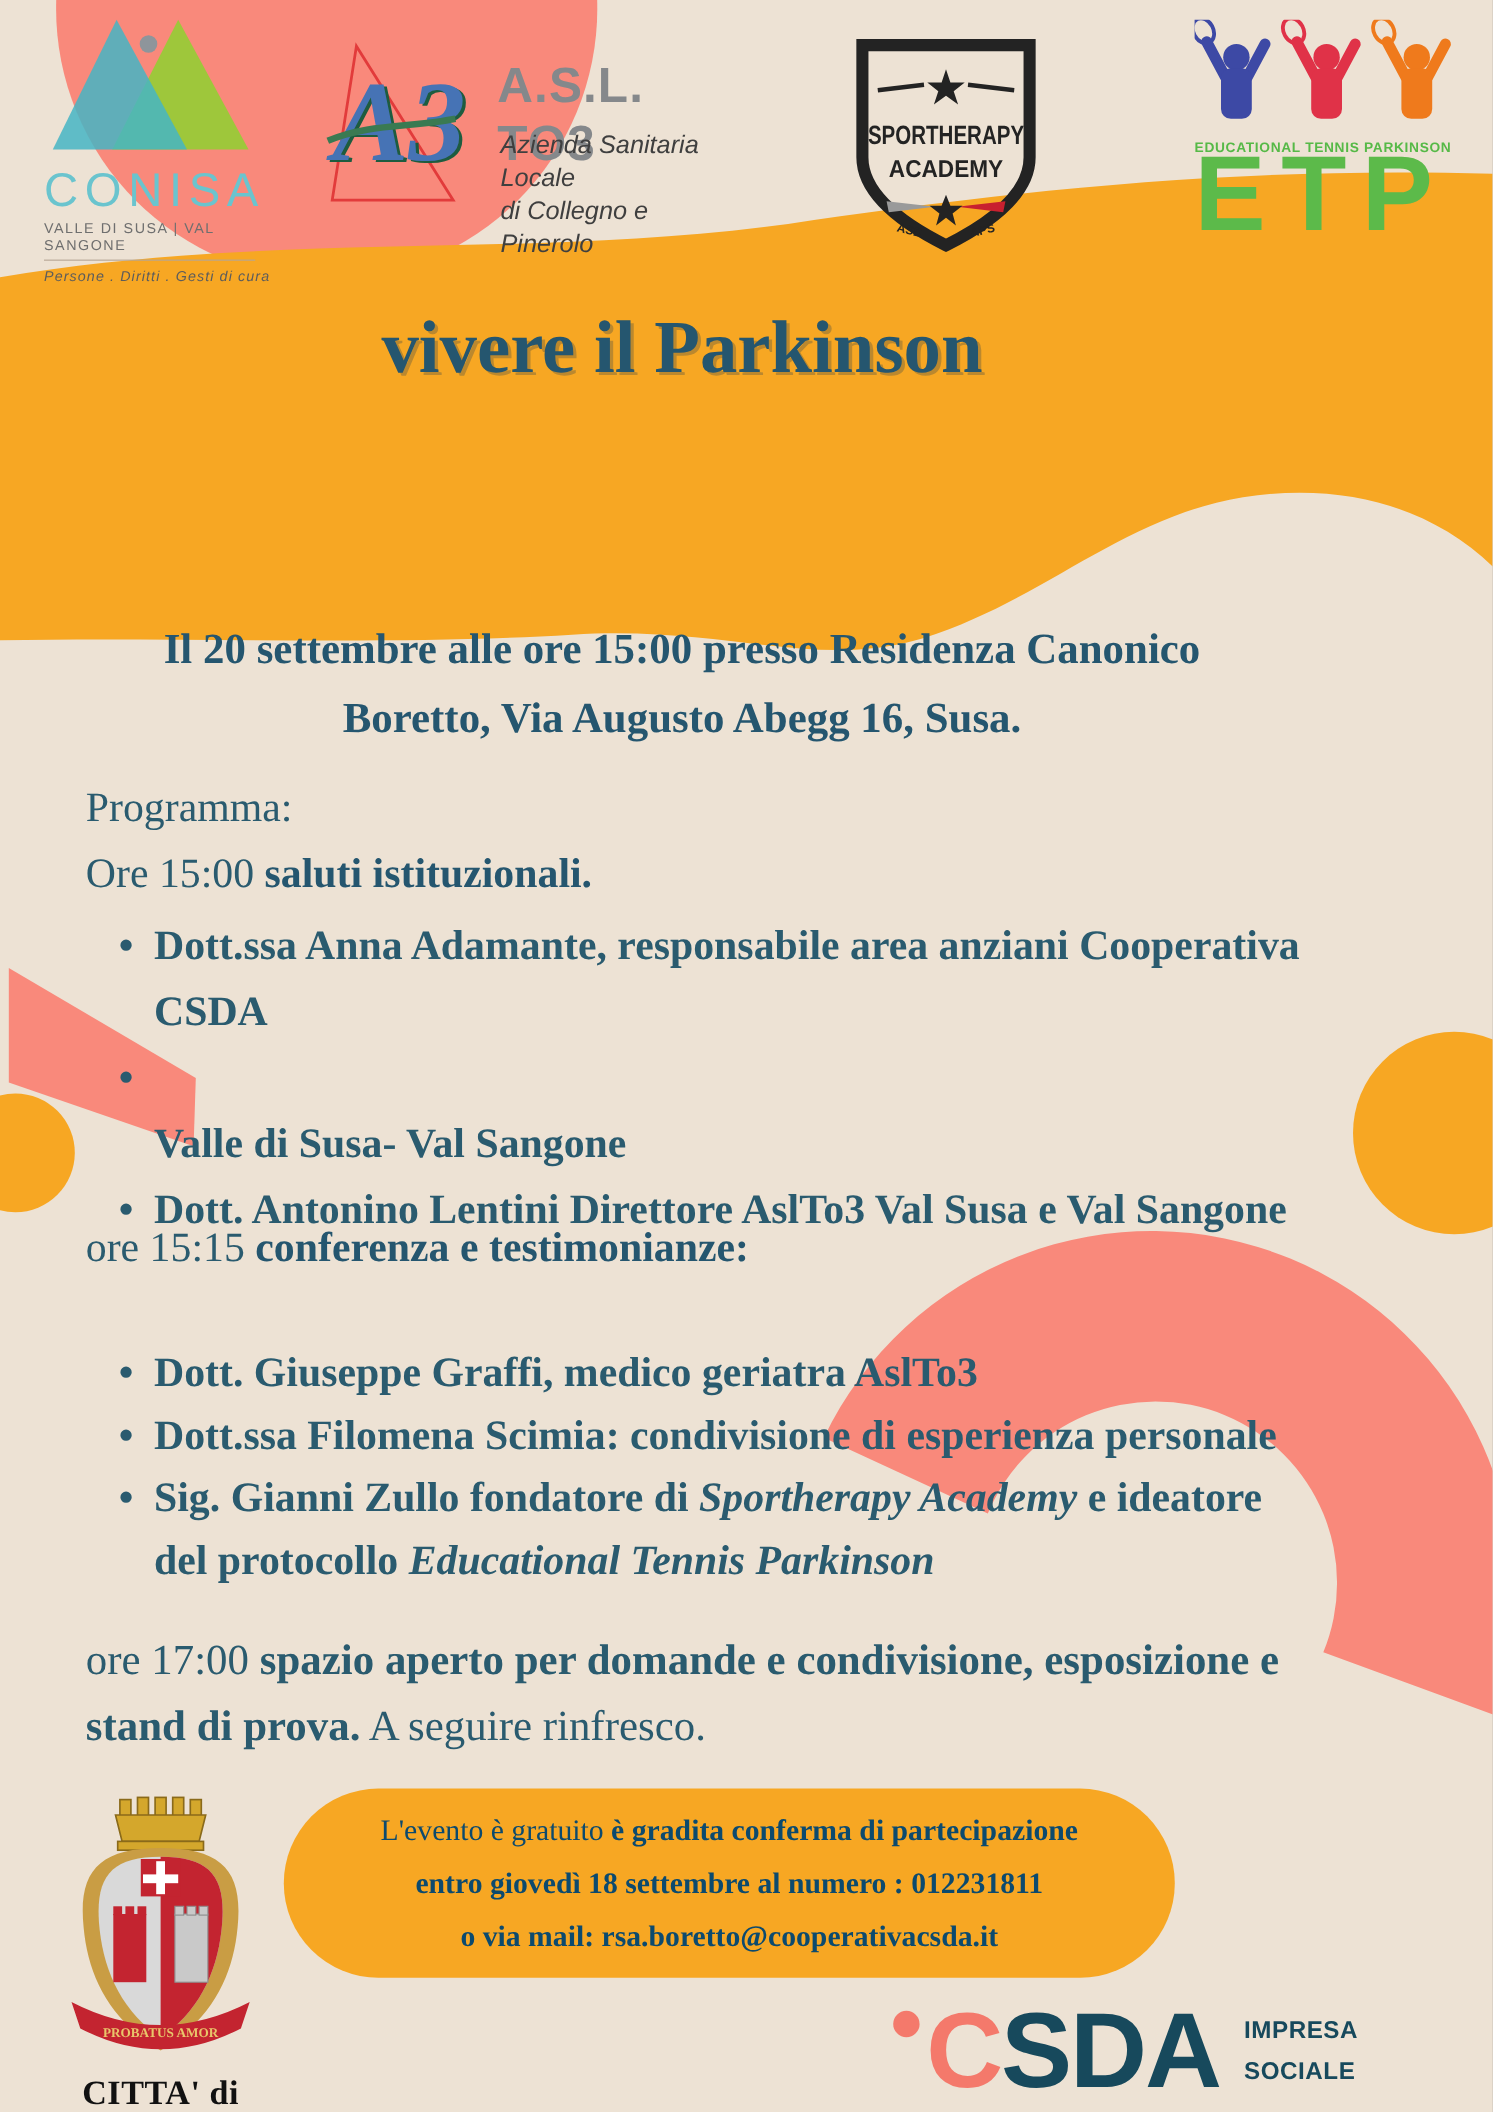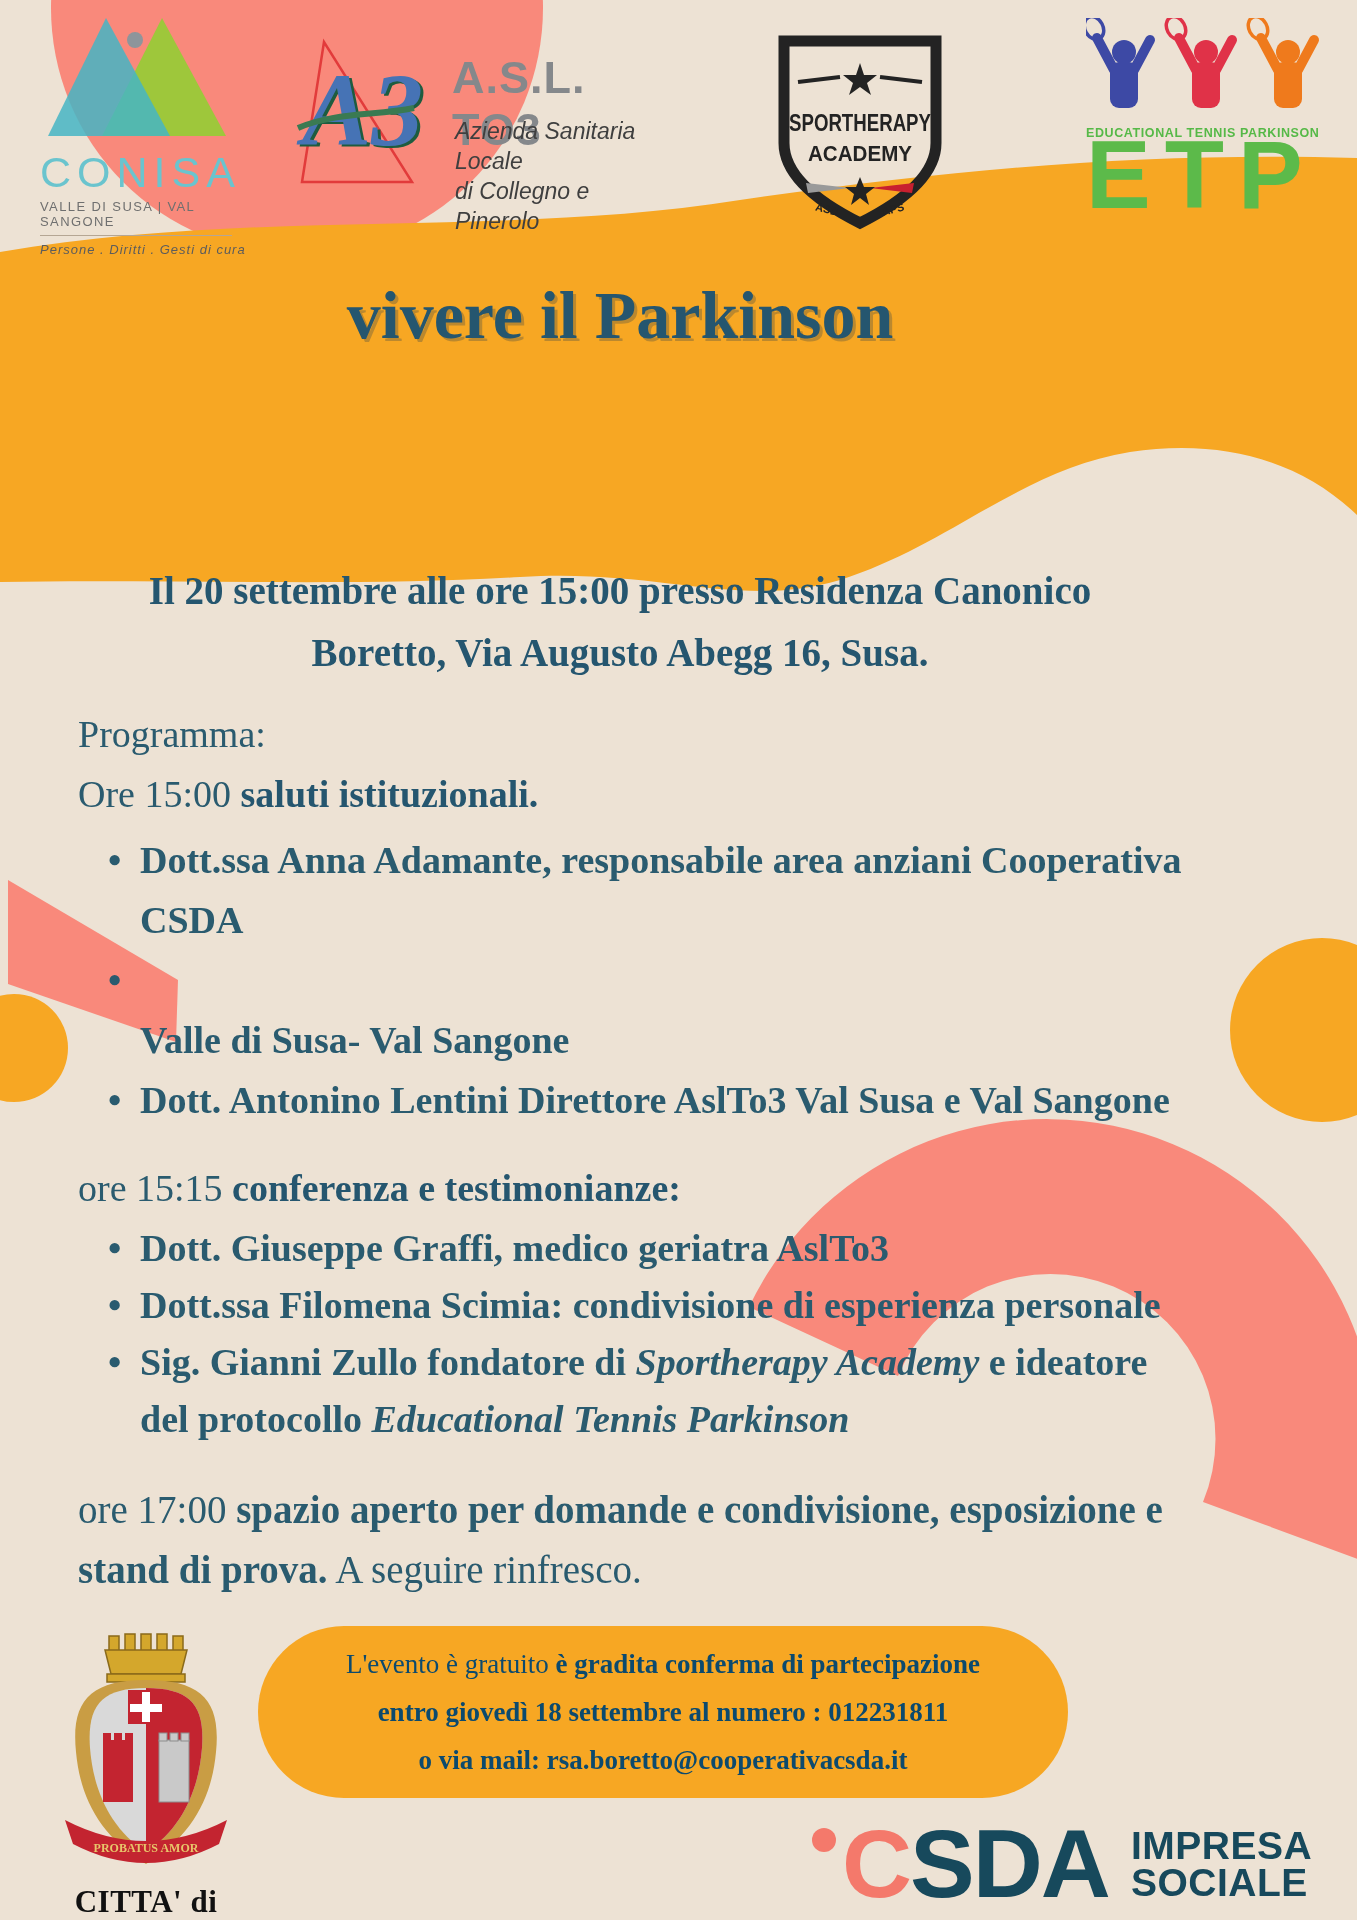--- a/index.html
+++ b/index.html
@@ -42,21 +42,21 @@
   .title-line + .title-line{margin-top:66px;}
 
   
   .intro{left:0;top:560px;width:1240px;text-align:center;font-weight:bold;
     font-size:39px;line-height:62px;}
 
   
   .prog-heading{left:78px;top:712px;font-size:38px;}
   .slot{font-size:38px;}
   .slot-head1{left:78px;top:772px;}
-  .slot-head2{left:78px;top:1166px;}
+  .slot-head2{left:78px;top:1112px;}
   .slot strong, .intro, .cta strong{color:#25566F;}
   ul.prog{left:100px;margin:0;padding:0;list-style:none;font-size:38px;font-weight:bold;}
   ul.prog li{position:relative;padding-left:40px;}
   ul.prog li::before{content:"•";position:absolute;left:8px;color:#2A5B6F;}
   .list1{top:830px;width:1140px;}
   .list1 li{line-height:60px;}
   .list2{top:1220px;width:1150px;}
   .list2 li{line-height:57px;}
   .slot3{left:78px;top:1480px;width:1200px;font-size:39px;line-height:60px;}
 
@@ -71,21 +71,21 @@
   .susa-city{margin-top:2px;font-weight:bold;font-size:31px;color:#111;letter-spacing:0.5px;}
 
   .csda{left:812px;top:1818px;display:flex;align-items:center;gap:22px;
     font-family:"Liberation Sans",sans-serif;}
   .csda-word{position:relative;padding-left:30px;font-weight:bold;font-size:97px;
     line-height:92px;letter-spacing:-2px;}
   .csda-dot{position:absolute;left:0;top:10px;width:24px;height:24px;border-radius:50%;
     background:#F4796B;}
   .csda-c{color:#F4796B;}
   .csda-rest{color:#17495C;}
-  .csda-tag{font-weight:bold;font-size:39px;line-height:37px;color:#17495C;letter-spacing:0.5px;}
+  .csda-tag{font-weight:bold;font-size:22px;line-height:37px;color:#17495C;letter-spacing:0.5px;}
 </style>
 </head>
 <body>
 
 <div class="poster">
 
   <svg class="bg" width="1357" height="1920" viewBox="0 0 1357 1920">
     <circle cx="297" cy="8" r="246" fill="#F9897B"></circle>
     <path d="M 0,252 C 260,208 500,238 740,200 C 960,168 1150,152 1357,158
              L 1357,515 C 1300,460 1220,438 1130,452 C 1020,470 950,545 840,580

